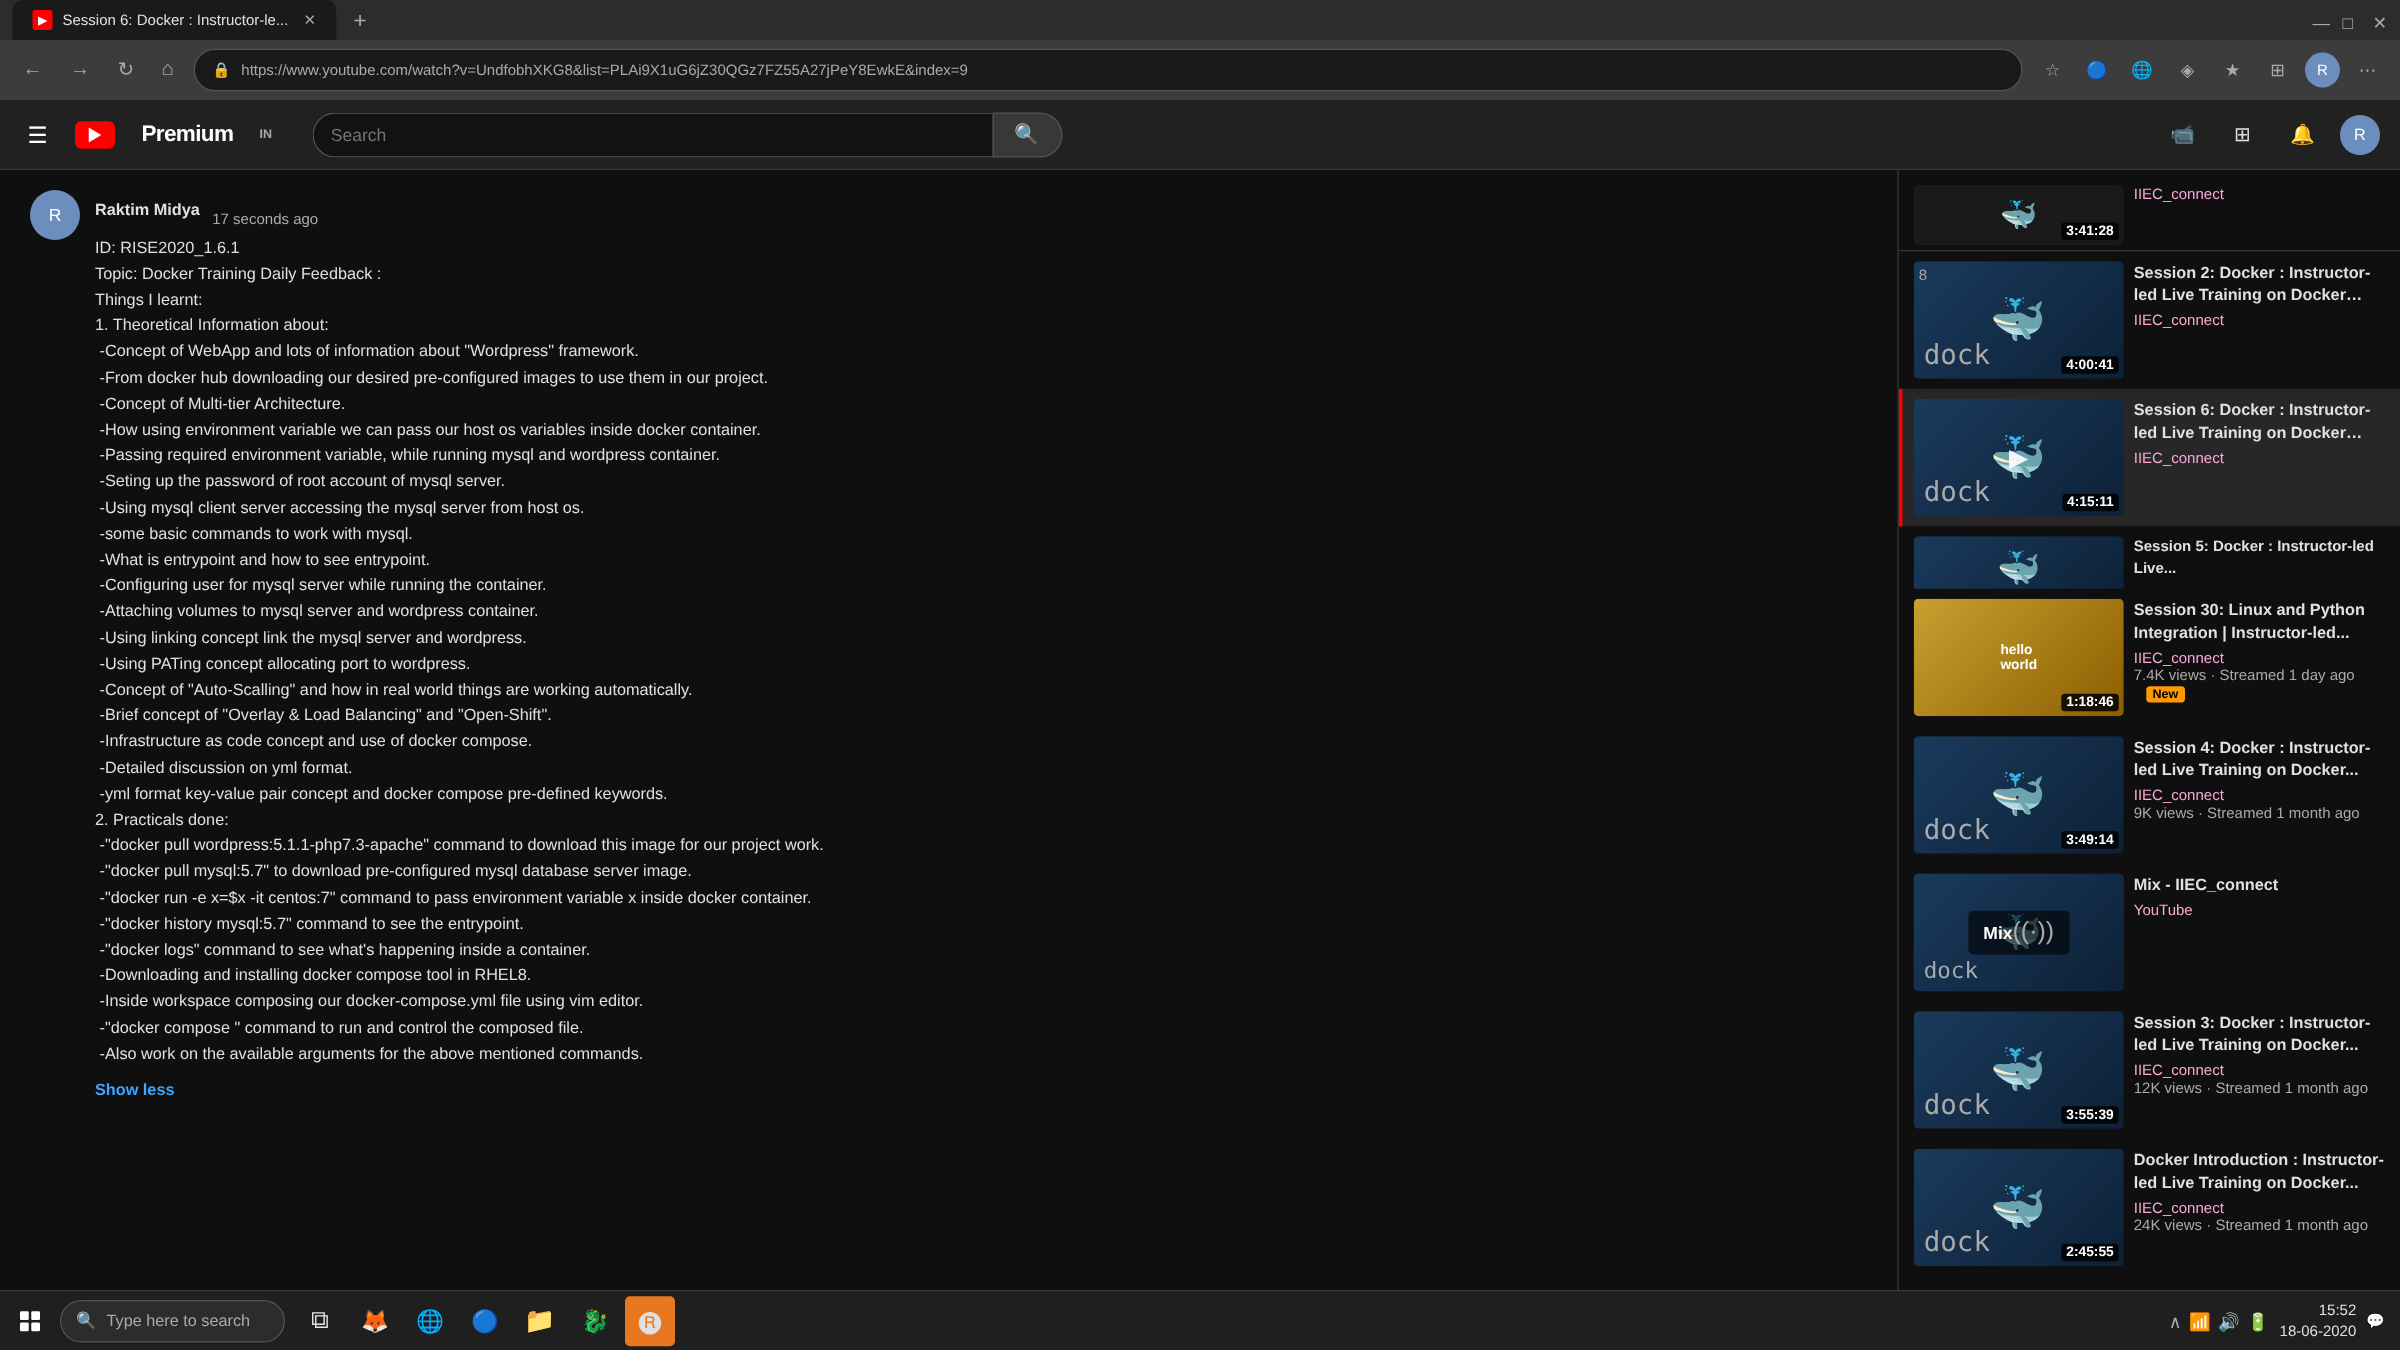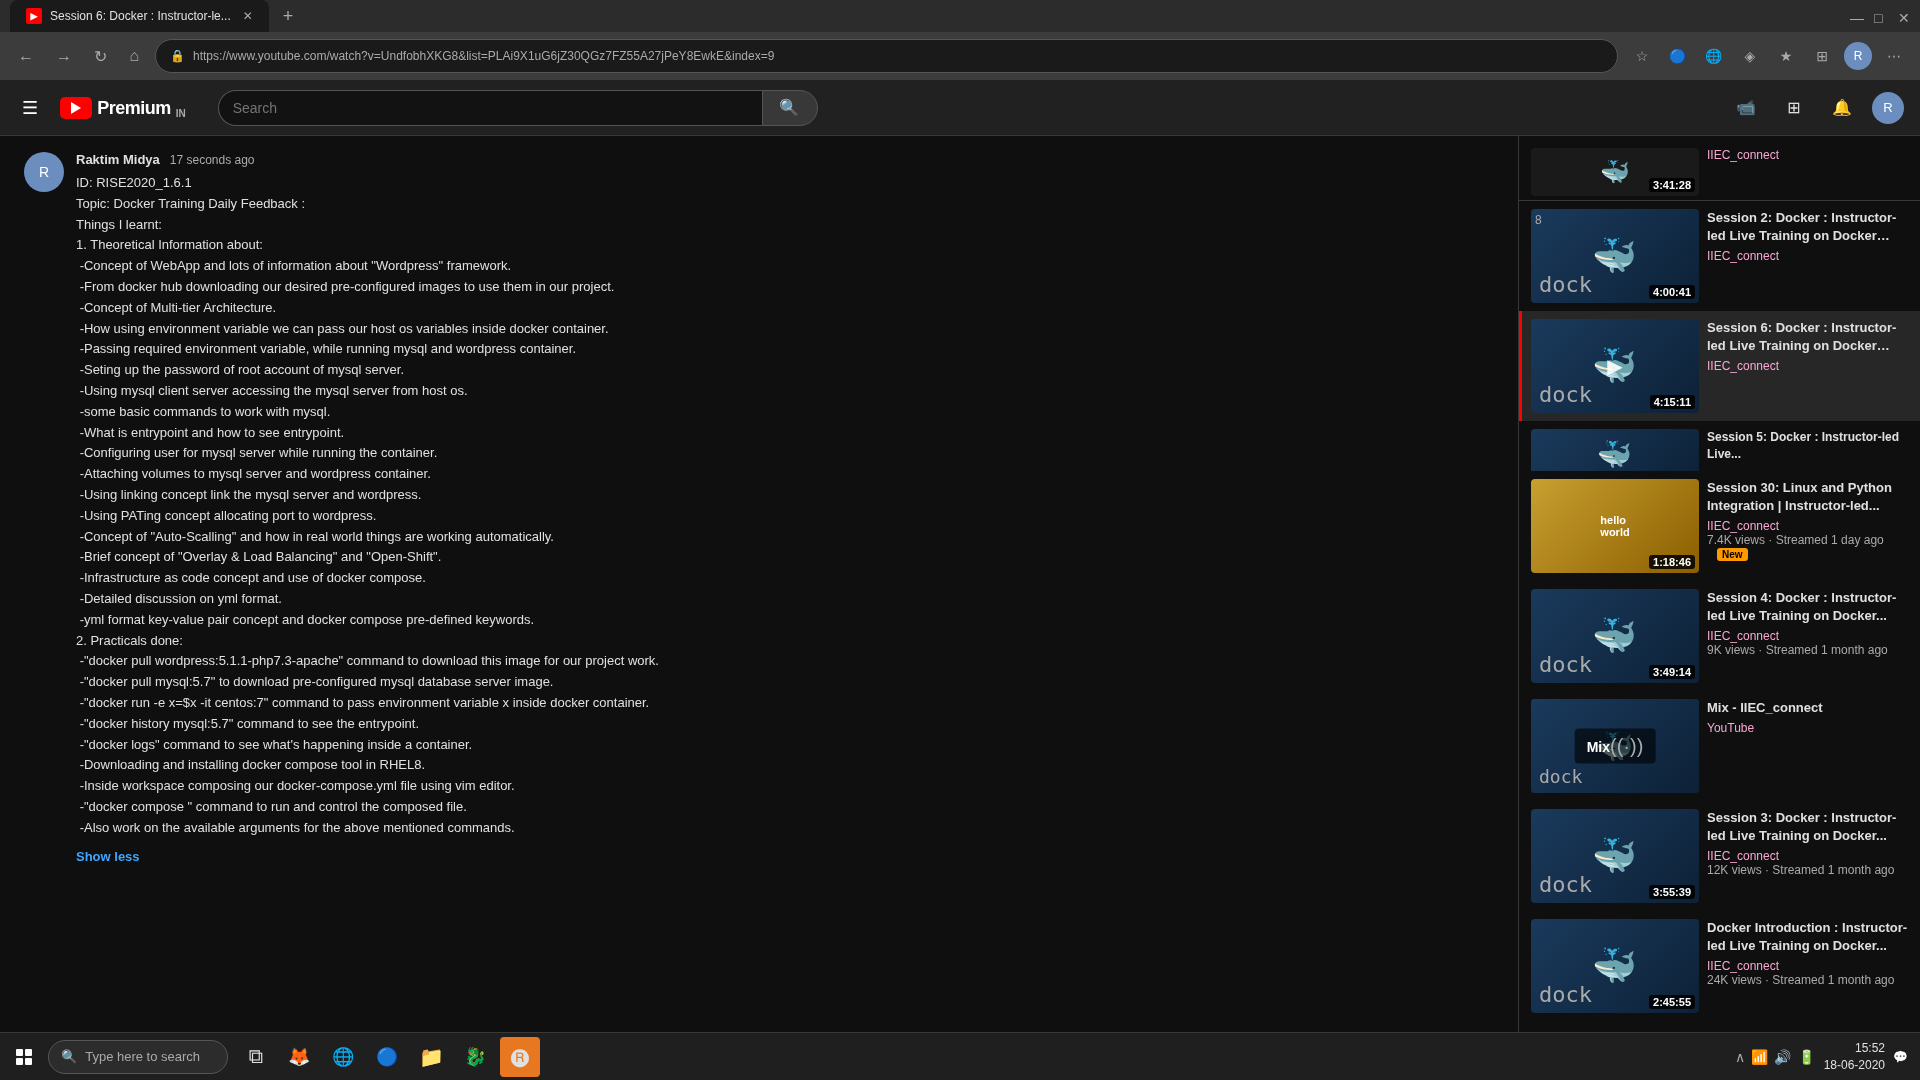--- a/index.html
+++ b/index.html
@@ -131,22 +131,22 @@
     .yt-menu-btn {
       background: none;
       border: none;
       color: #fff;
       font-size: 18px;
       cursor: pointer;
       padding: 6px;
     }
     .yt-logo {
       display: flex;
-      align-items: flex-end;
-      gap: 5px;
+      align-items: center;
+      gap: 21px;
       cursor: pointer;
     }
     .yt-logo-icon {
       width: 32px;
       height: 22px;
       background: #ff0000;
       border-radius: 5px;
       display: flex;
       align-items: center;
       justify-content: center;
@@ -269,20 +269,21 @@
       margin-bottom: 6px;
     }
     .comment-author {
       color: #e0e0e0;
       font-weight: 600;
       font-size: 13px;
     }
     .comment-time {
       color: #aaa;
       font-size: 12px;
+      margin-top: 16px;
     }
     .comment-text {
       color: #e0e0e0;
       font-size: 13px;
       line-height: 1.6;
       white-space: pre-wrap;
     }
     .show-less {
       color: #3ea6ff;
       cursor: pointer;

